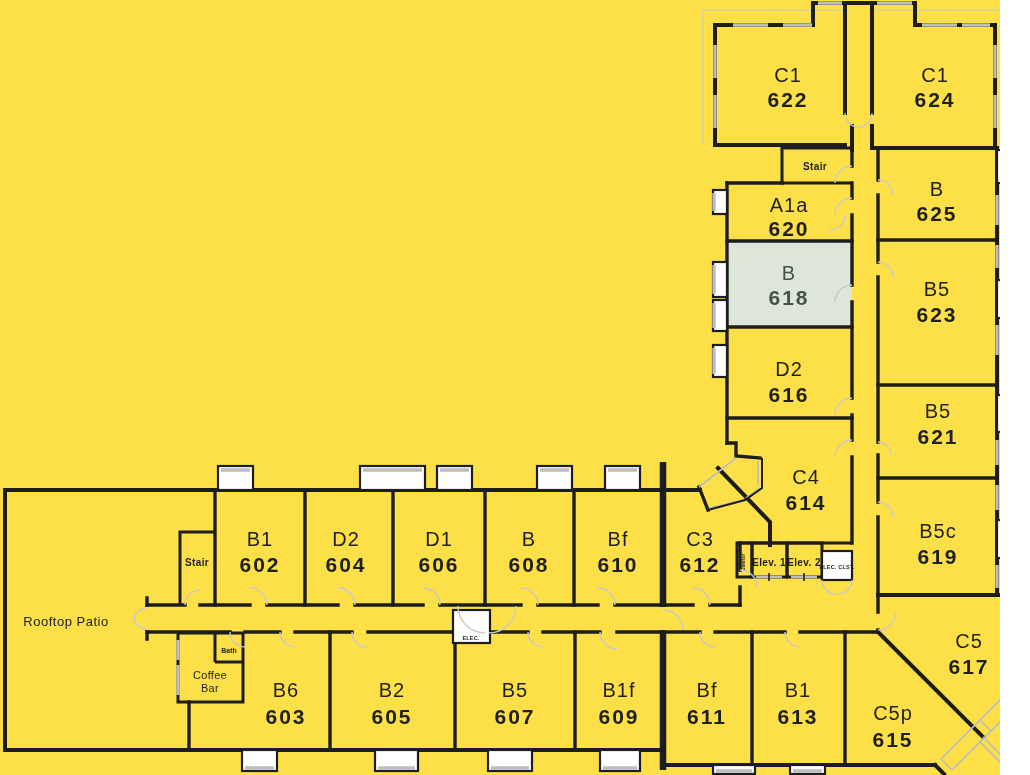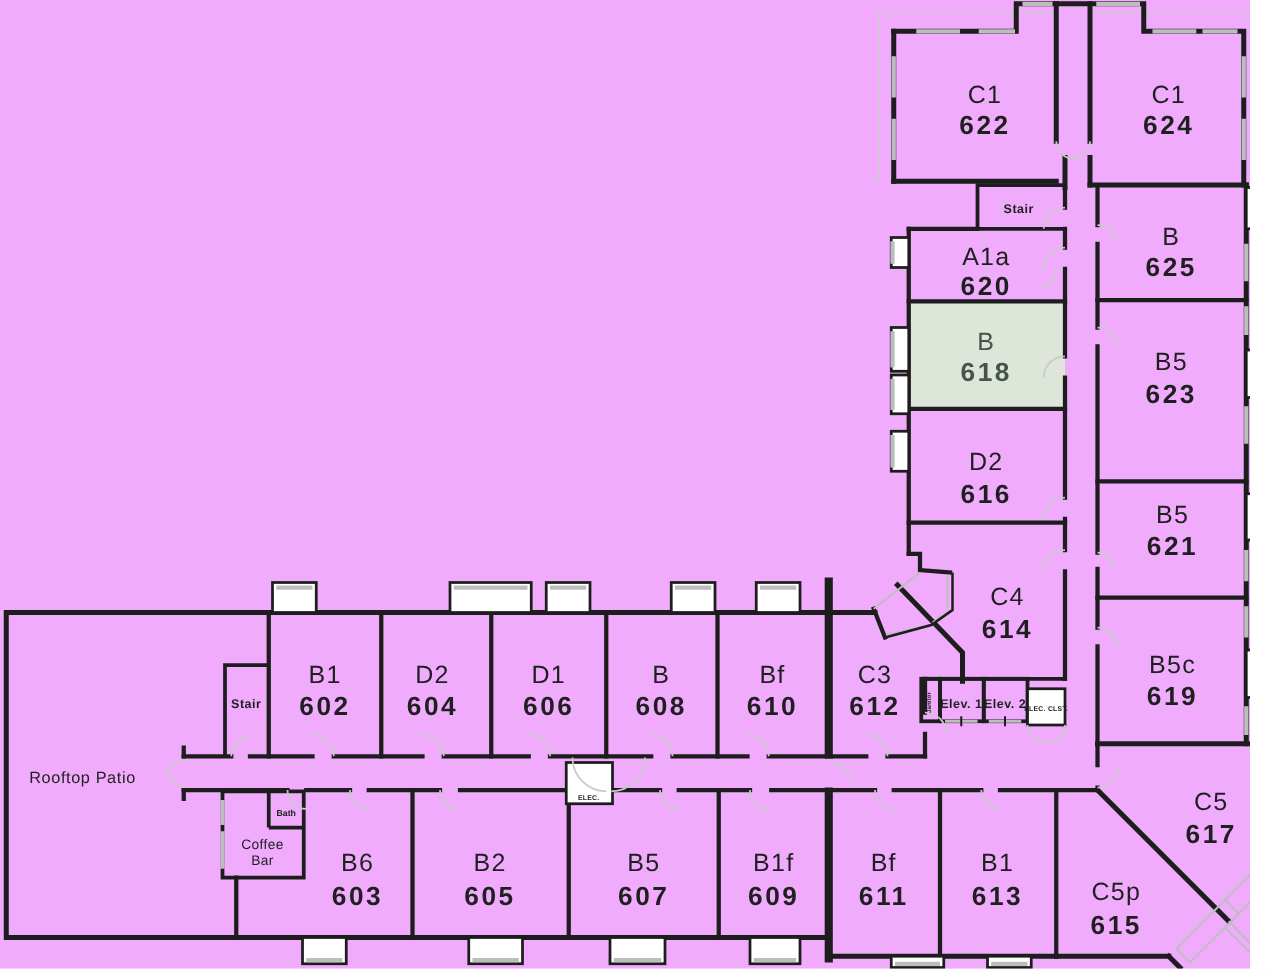--- a/index.html
+++ b/index.html
@@ -1,16 +1,16 @@
 <!DOCTYPE html>
 <html><head>
 <meta charset="utf-8">
 <style>
   html,body{margin:0;padding:0;background:#ffffff;}
-  .plan-wrap{width:1000px;height:775px;position:relative;background:#f0abfc;overflow:hidden;}
+  .plan-wrap{width:1000px;height:775px;position:relative;background:#fde047;overflow:hidden;}
   svg{display:block;}
   text{font-family:"Liberation Sans", sans-serif;}
   .rtype{font-size:20px;font-weight:400;letter-spacing:1px;}
   .rnum{font-size:21px;font-weight:700;letter-spacing:2px;}
   .small-lbl{font-size:10px;font-weight:600;letter-spacing:.4px;}
   .med-lbl{font-size:11px;font-weight:400;letter-spacing:.3px;}
   .tiny-lbl{font-size:5.5px;font-weight:700;letter-spacing:.2px;}
   .bath-lbl{font-size:7px;font-weight:700;}
   .jan-lbl{font-size:5px;font-weight:600;}
   .patio-lbl{font-size:13px;font-weight:400;letter-spacing:.5px;}

